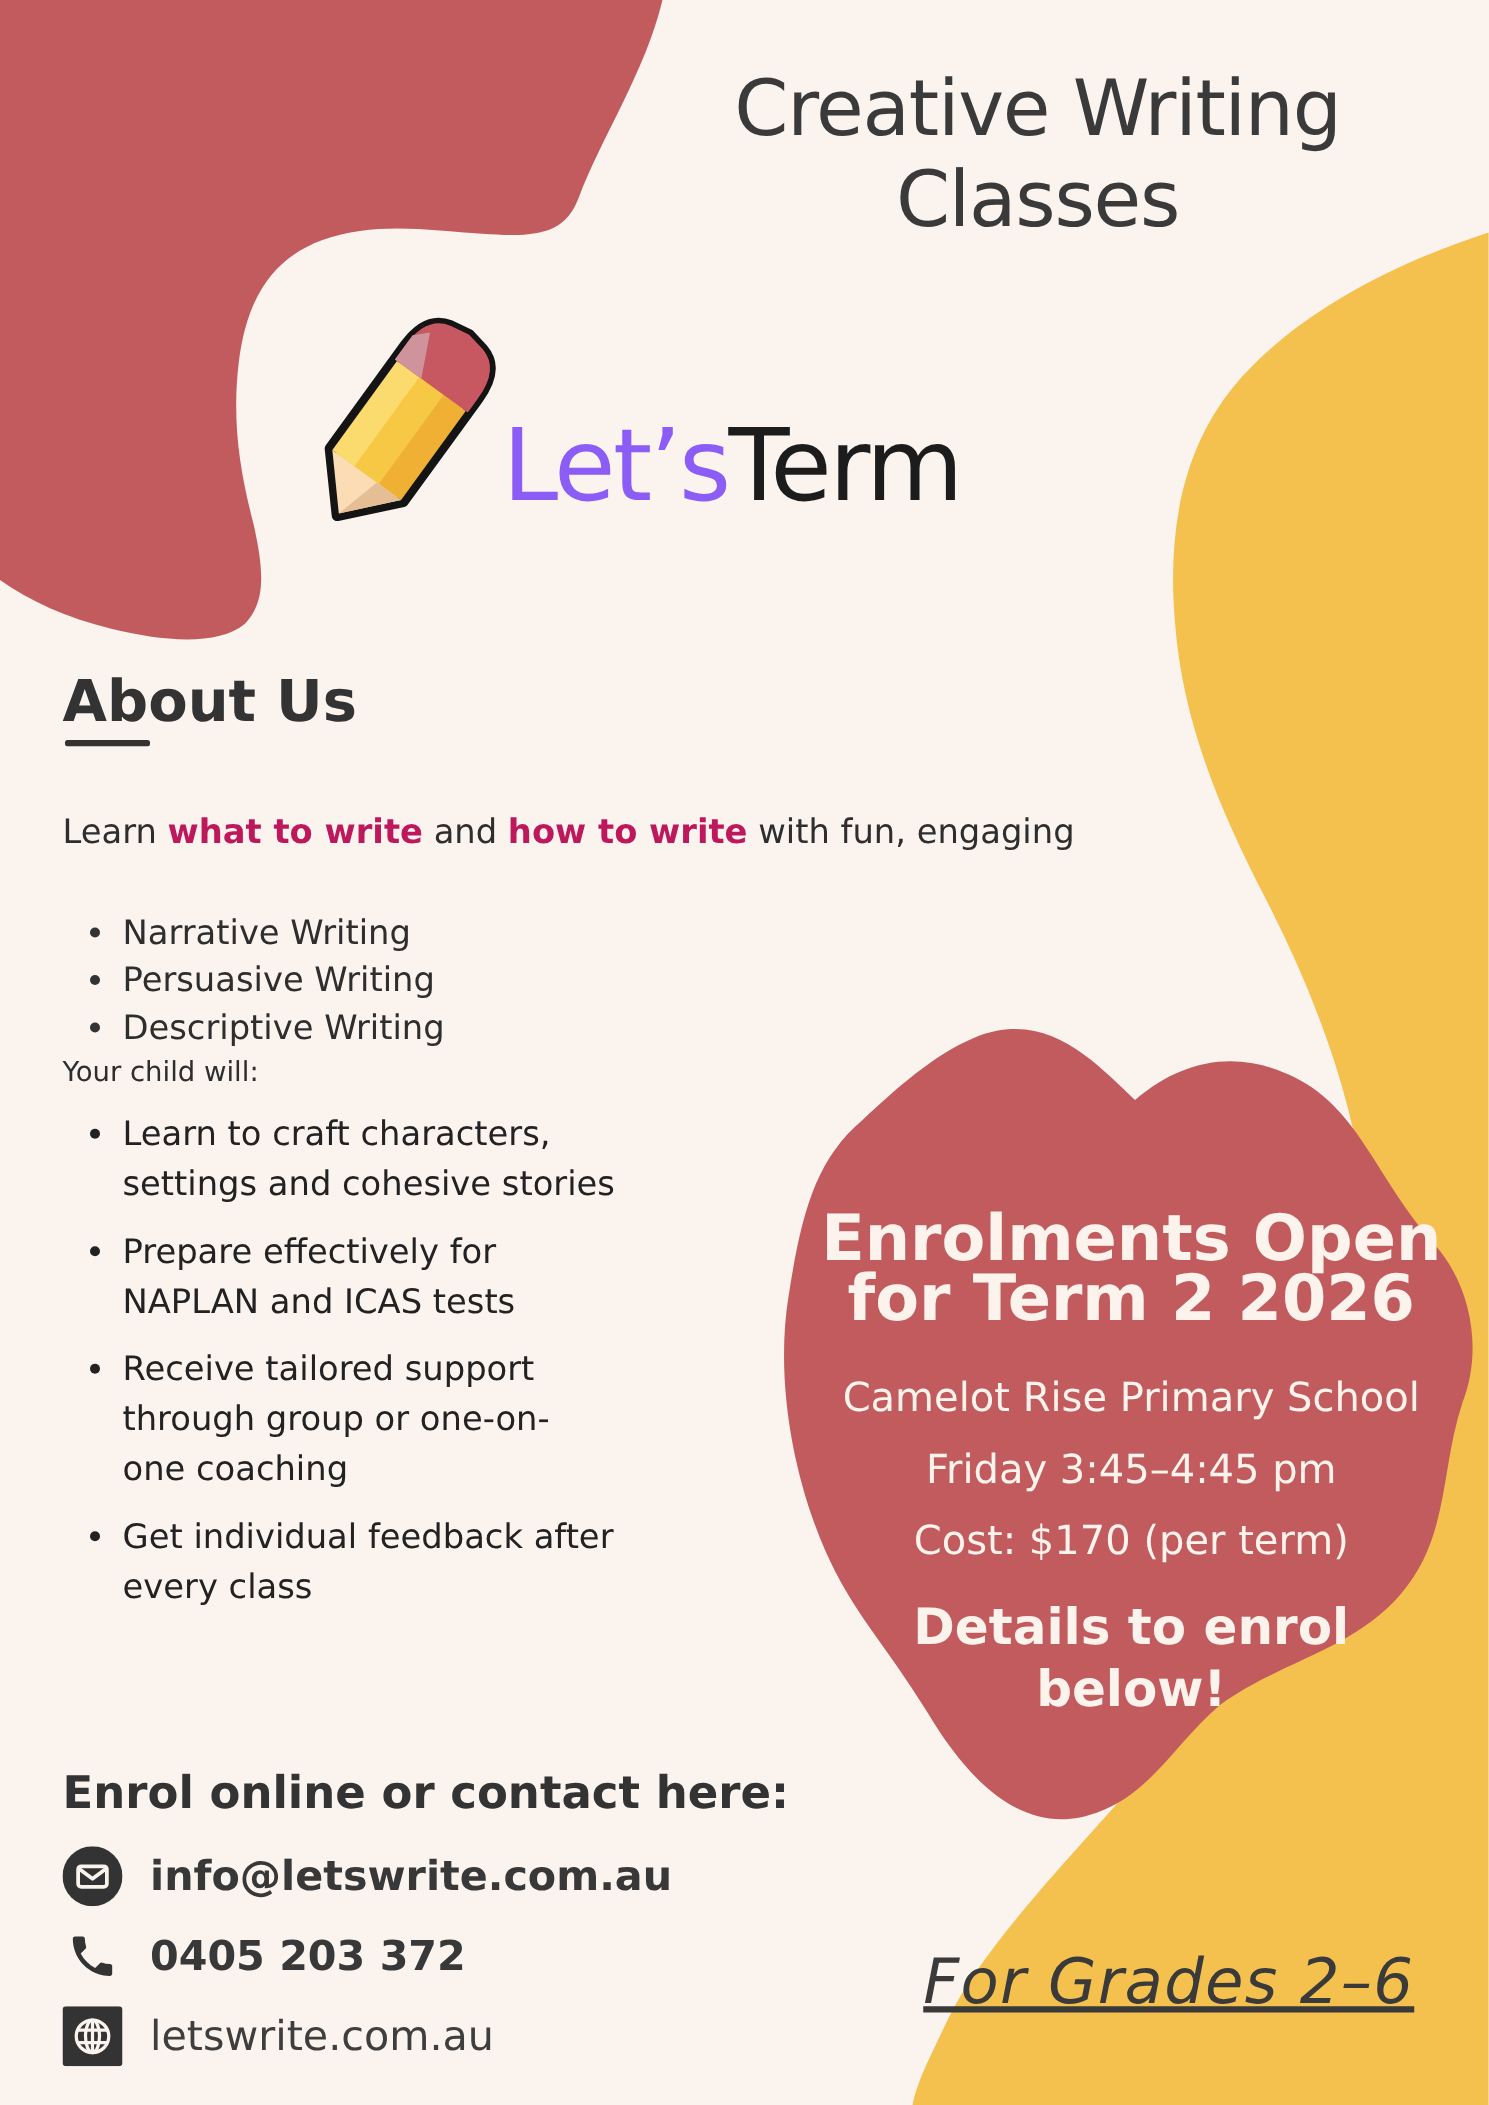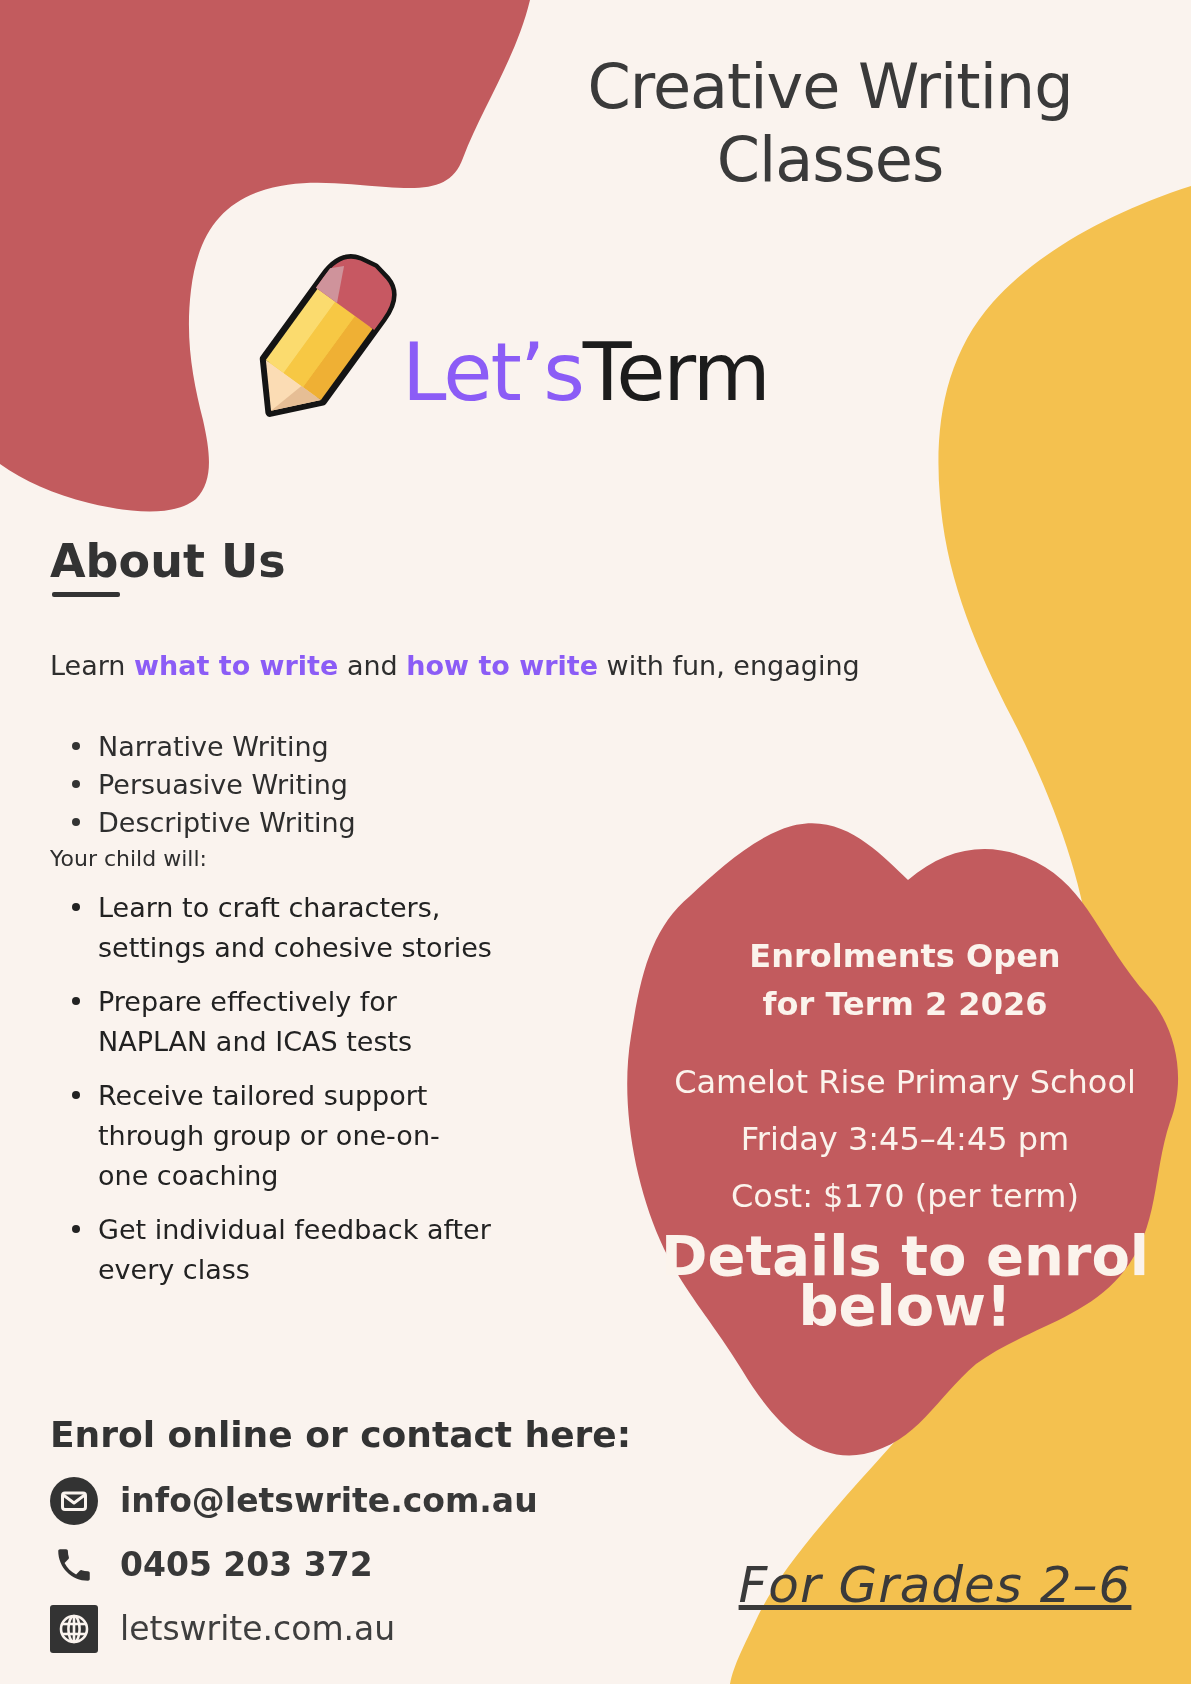--- a/index.html
+++ b/index.html
@@ -36,21 +36,21 @@
   }
   .about-underline {
     top:592px; left:52px; width:68px; height:5px;
     background:#333; border-radius:2px;
   }
 
   .intro {
     top:645px; left:50px; width:900px;
     font-size:27px; line-height:41px; color:#2E2E2E;
   }
-  .intro b { font-weight:700; color:#8b5cf6; }
+  .intro b { font-weight:700; color:#be185d; }
 
   ul.plain { list-style:none; }
   .genres { top:728px; left:72px; width:700px; font-size:27px; color:#2E2E2E; }
   .genres li { line-height:38px; padding-left:26px; position:relative; }
   .genres li::before {
     content:""; position:absolute; left:0; top:14px;
     width:8px; height:8px; border-radius:50%; background:#333;
   }
 
   .child-lead { top:846px; left:50px; font-size:22px; color:#2E2E2E; }
@@ -62,23 +62,23 @@
   }
   .benefits li::before {
     content:""; position:absolute; left:0; top:15px;
     width:8px; height:8px; border-radius:50%; background:#222;
   }
 
   .enrol-text {
     top:932px; left:625px; width:560px; z-index:2;
     text-align:center; color:#FBF3EC;
   }
-  .enrol-heading { font-size:32px; font-weight:700; line-height:48px; white-space:pre-line; }
+  .enrol-heading { font-size:51px; font-weight:700; line-height:48px; white-space:pre-line;margin-top:36px; }
   .enrol-lines { margin-top:26px; font-size:32px; line-height:57px; }
-  .enrol-cta { margin-top:6px; font-size:56px; font-weight:700; line-height:50px; white-space:pre-line; }
+  .enrol-cta { margin-top:16px; font-size:40px; font-weight:700; line-height:50px; white-space:pre-line; }
 
   .contact-heading { top:1414px; left:50px; font-size:36px; font-weight:700; color:#333; }
   .contact-rows { top:1476px; left:50px; }
   .contact-row { display:flex; align-items:center; gap:22px; margin-bottom:15px; height:49px; }
   .contact-row .cicon { width:48px; height:48px; flex:none; }
   .contact-text { font-size:33px; font-weight:700; color:#383838; }
   .contact-text.regular { font-weight:400; color:#3E3E3E; }
 
   .grades {
     top:1556px; left:700px; width:470px; z-index:2;

